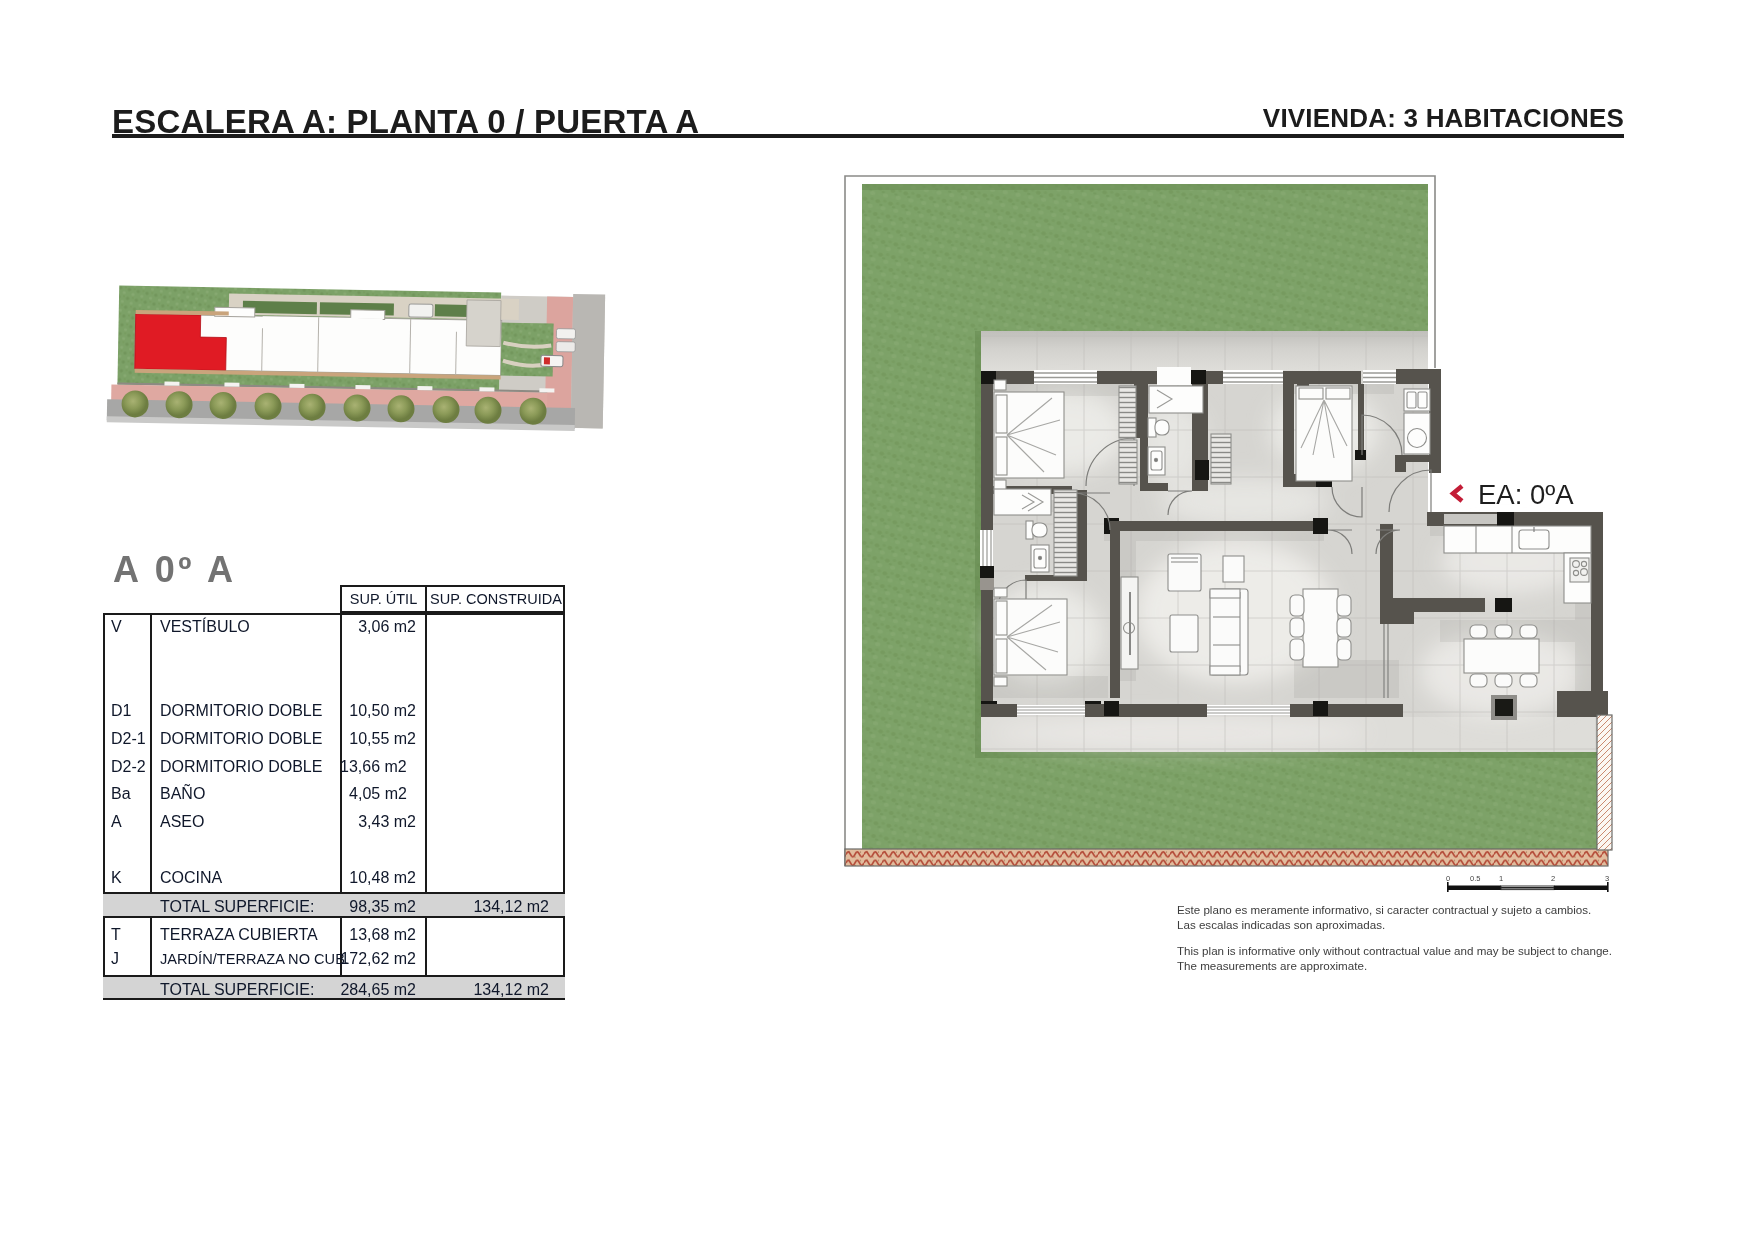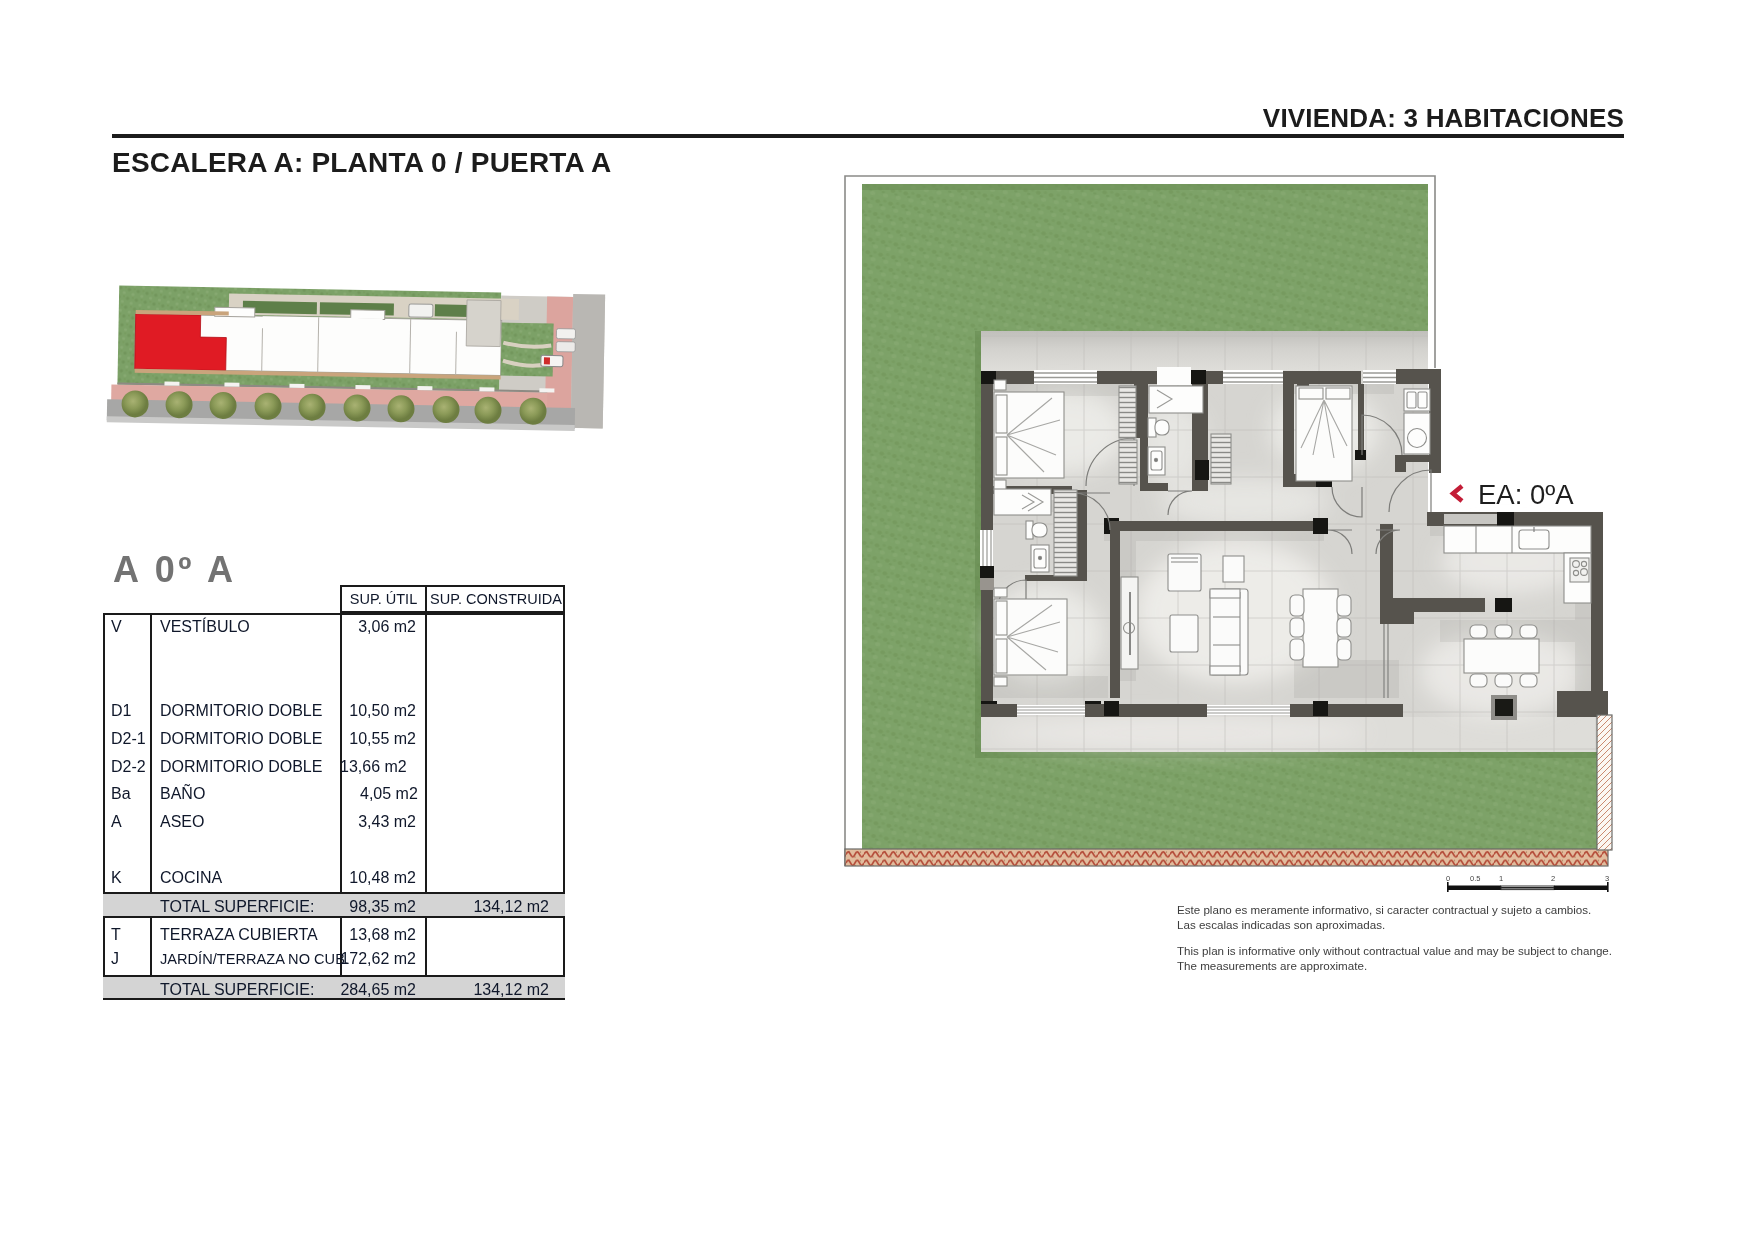--- a/index.html
+++ b/index.html
@@ -2,21 +2,21 @@
 <html><head>
 <meta charset="utf-8">
 <style>
   html,body{margin:0;padding:0;background:#ffffff;width:1755px;height:1240px;
     font-family:"Liberation Sans", sans-serif;position:relative;overflow:hidden;}
   .abs{position:absolute;}
 </style>
 </head>
 <body>
 
-<div class="abs" style="left:112px;top:103px;font-size:28px;font-weight:bold;color:#1c1c1c;letter-spacing:0.2px;margin-top:44px;">ESCALERA A: PLANTA 0 / PUERTA A</div>
+<div class="abs" style="left:112px;top:103px;font-size:33px;font-weight:bold;color:#1c1c1c;letter-spacing:0.2px;">ESCALERA A: PLANTA 0 / PUERTA A</div>
 
 <div class="abs" style="left:1124px;top:103px;width:500px;text-align:right;font-size:26px;font-weight:bold;color:#1c1c1c;letter-spacing:0.2px;">VIVIENDA: 3 HABITACIONES</div>
 
 <div class="abs" style="left:112px;top:134px;width:1512px;height:4px;background:#1c1c1c;"></div>
 
 <svg class="abs" style="left:105px;top:278px;" width="505" height="155" viewBox="105 278 505 155">
   <defs>
     <pattern id="grassS" width="9" height="9" patternUnits="userSpaceOnUse" patternTransform="rotate(11)">
       <rect width="9" height="9" fill="#7ca167"></rect>
       <circle cx="2" cy="3" r="1.7" fill="#6f9459" opacity="0.8"></circle>
@@ -154,21 +154,21 @@
 
   <div class="abs" style="left:0;top:167.5px;width:462px;height:27.9px;line-height:27.9px;">
       <span class="abs" style="left:8px;">D2-2</span>
       <span class="abs" style="left:57px;">DORMITORIO DOBLE</span>
       <span class="abs" style="left:237px;width:76px;text-align:left;">13,66 m2</span>
     </div>
 
   <div class="abs" style="left:0;top:195.4px;width:462px;height:27.9px;line-height:27.9px;">
       <span class="abs" style="left:8px;">Ba</span>
       <span class="abs" style="left:57px;text-align:center;">BAÑO</span>
-      <span class="abs" style="left:237px;width:76px;text-align:left;padding-left:20px;">4,05 m2</span>
+      <span class="abs" style="left:237px;width:76px;text-align:center;">4,05 m2</span>
     </div>
 
   <div class="abs" style="left:0;top:223.3px;width:462px;height:27.9px;line-height:27.9px;">
       <span class="abs" style="left:8px;">A</span>
       <span class="abs" style="left:57px;">ASEO</span>
       <span class="abs" style="left:237px;width:76px;text-align:right;">3,43 m2</span>
     </div>
 
 
   <div class="abs" style="left:0;top:279.1px;width:462px;height:27.9px;line-height:27.9px;">

